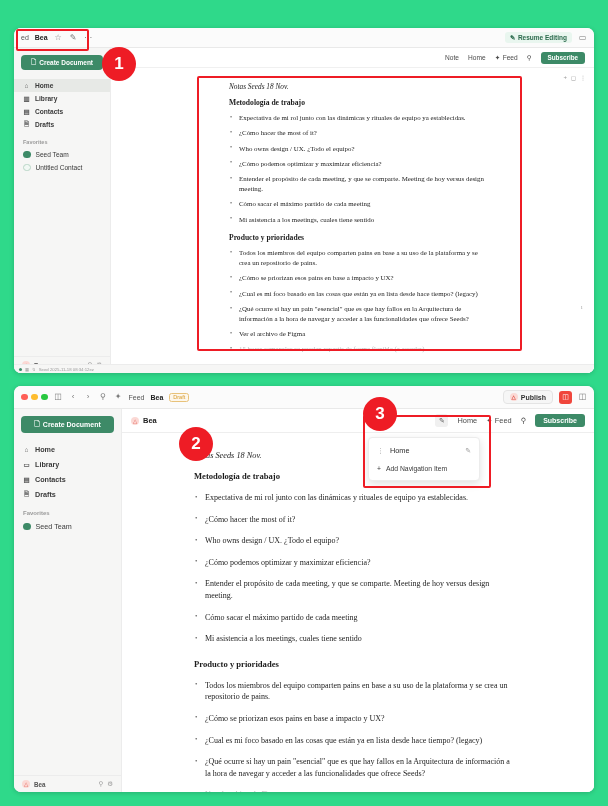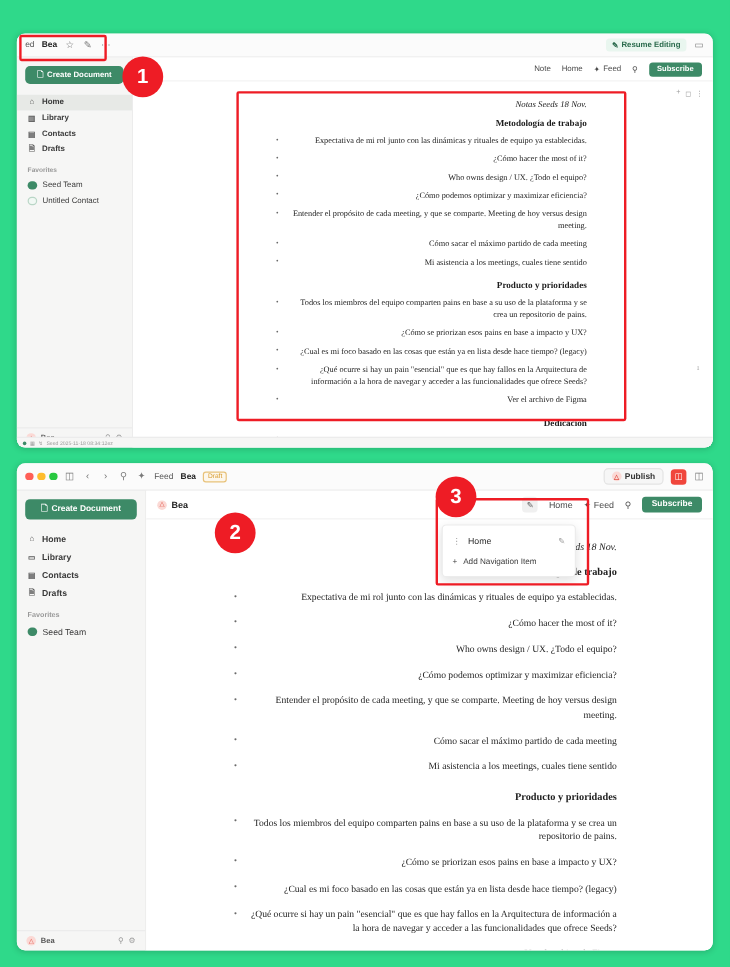--- a/index.html
+++ b/index.html
@@ -116,21 +116,20 @@
   }
   .win2 .subscribe { padding: 3px 8px; font-size: 7px; }
   .pen-box { width: 13px; height: 13px; background: #f0f0f0; border-radius: 3px;
              display: flex; align-items: center; justify-content: center; font-size: 7px; color: #555; }
 
   
   .docwrap { flex: 1; overflow: hidden; position: relative; background: #fff; }
   .doc {
     font-family: "Liberation Serif", serif;
     color: #1d1d1d;
-    text-align: right;
   }
   .win1 .doc { padding: 14px 0 0 0; width: 100%; }
   .doc-inner1 { margin-left: 118px; width: 260px; }
   .win2 .doc { padding: 18px 0 0 0; }
   .doc-inner2 { margin-left: 72px; width: 320px; }
   .doc-kicker { font-style: italic; font-size: 7.3px; margin-bottom: 7px; }
   .win2 .doc-kicker { font-size: 8.3px; margin-bottom: 11px; }
   .doc-h { font-weight: bold; font-size: 7.6px; margin: 9px 0 6px 0; }
   .win2 .doc-h { font-size: 8.6px; margin: 14px 0 11px 0; }
   .doc-h.first { margin-top: 0; }
@@ -285,21 +284,20 @@
                 <li>Todos los miembros del equipo comparten pains en base a su uso de la plataforma y se crea un repositorio de pains.</li>
                 <li>¿Cómo se priorizan esos pains en base a impacto y UX?</li>
                 <li>¿Cual es mi foco basado en las cosas que están ya en lista desde hace tiempo? (legacy)</li>
                 <li>
                   <span>¿Qué ocurre si hay un pain "esencial" que es que hay fallos en la Arquitectura de información a la hora de navegar y acceder a las funcionalidades que ofrece Seeds?</span>
                   <span class="sup-mark">1</span>
                 </li>
                 <li>Ver el archivo de Figma</li>
               </ul>
 
-              <div class="doc-h">Dedicación</div>
               <ul class="doc-list">
                 <li class="faded">15 horas semanales se pueden repartir de forma flexible (a acordar)</li>
               </ul>
             </div>
           </div>
         </div>
       </div>
     </div>
 
     <div class="win-statusbar">

